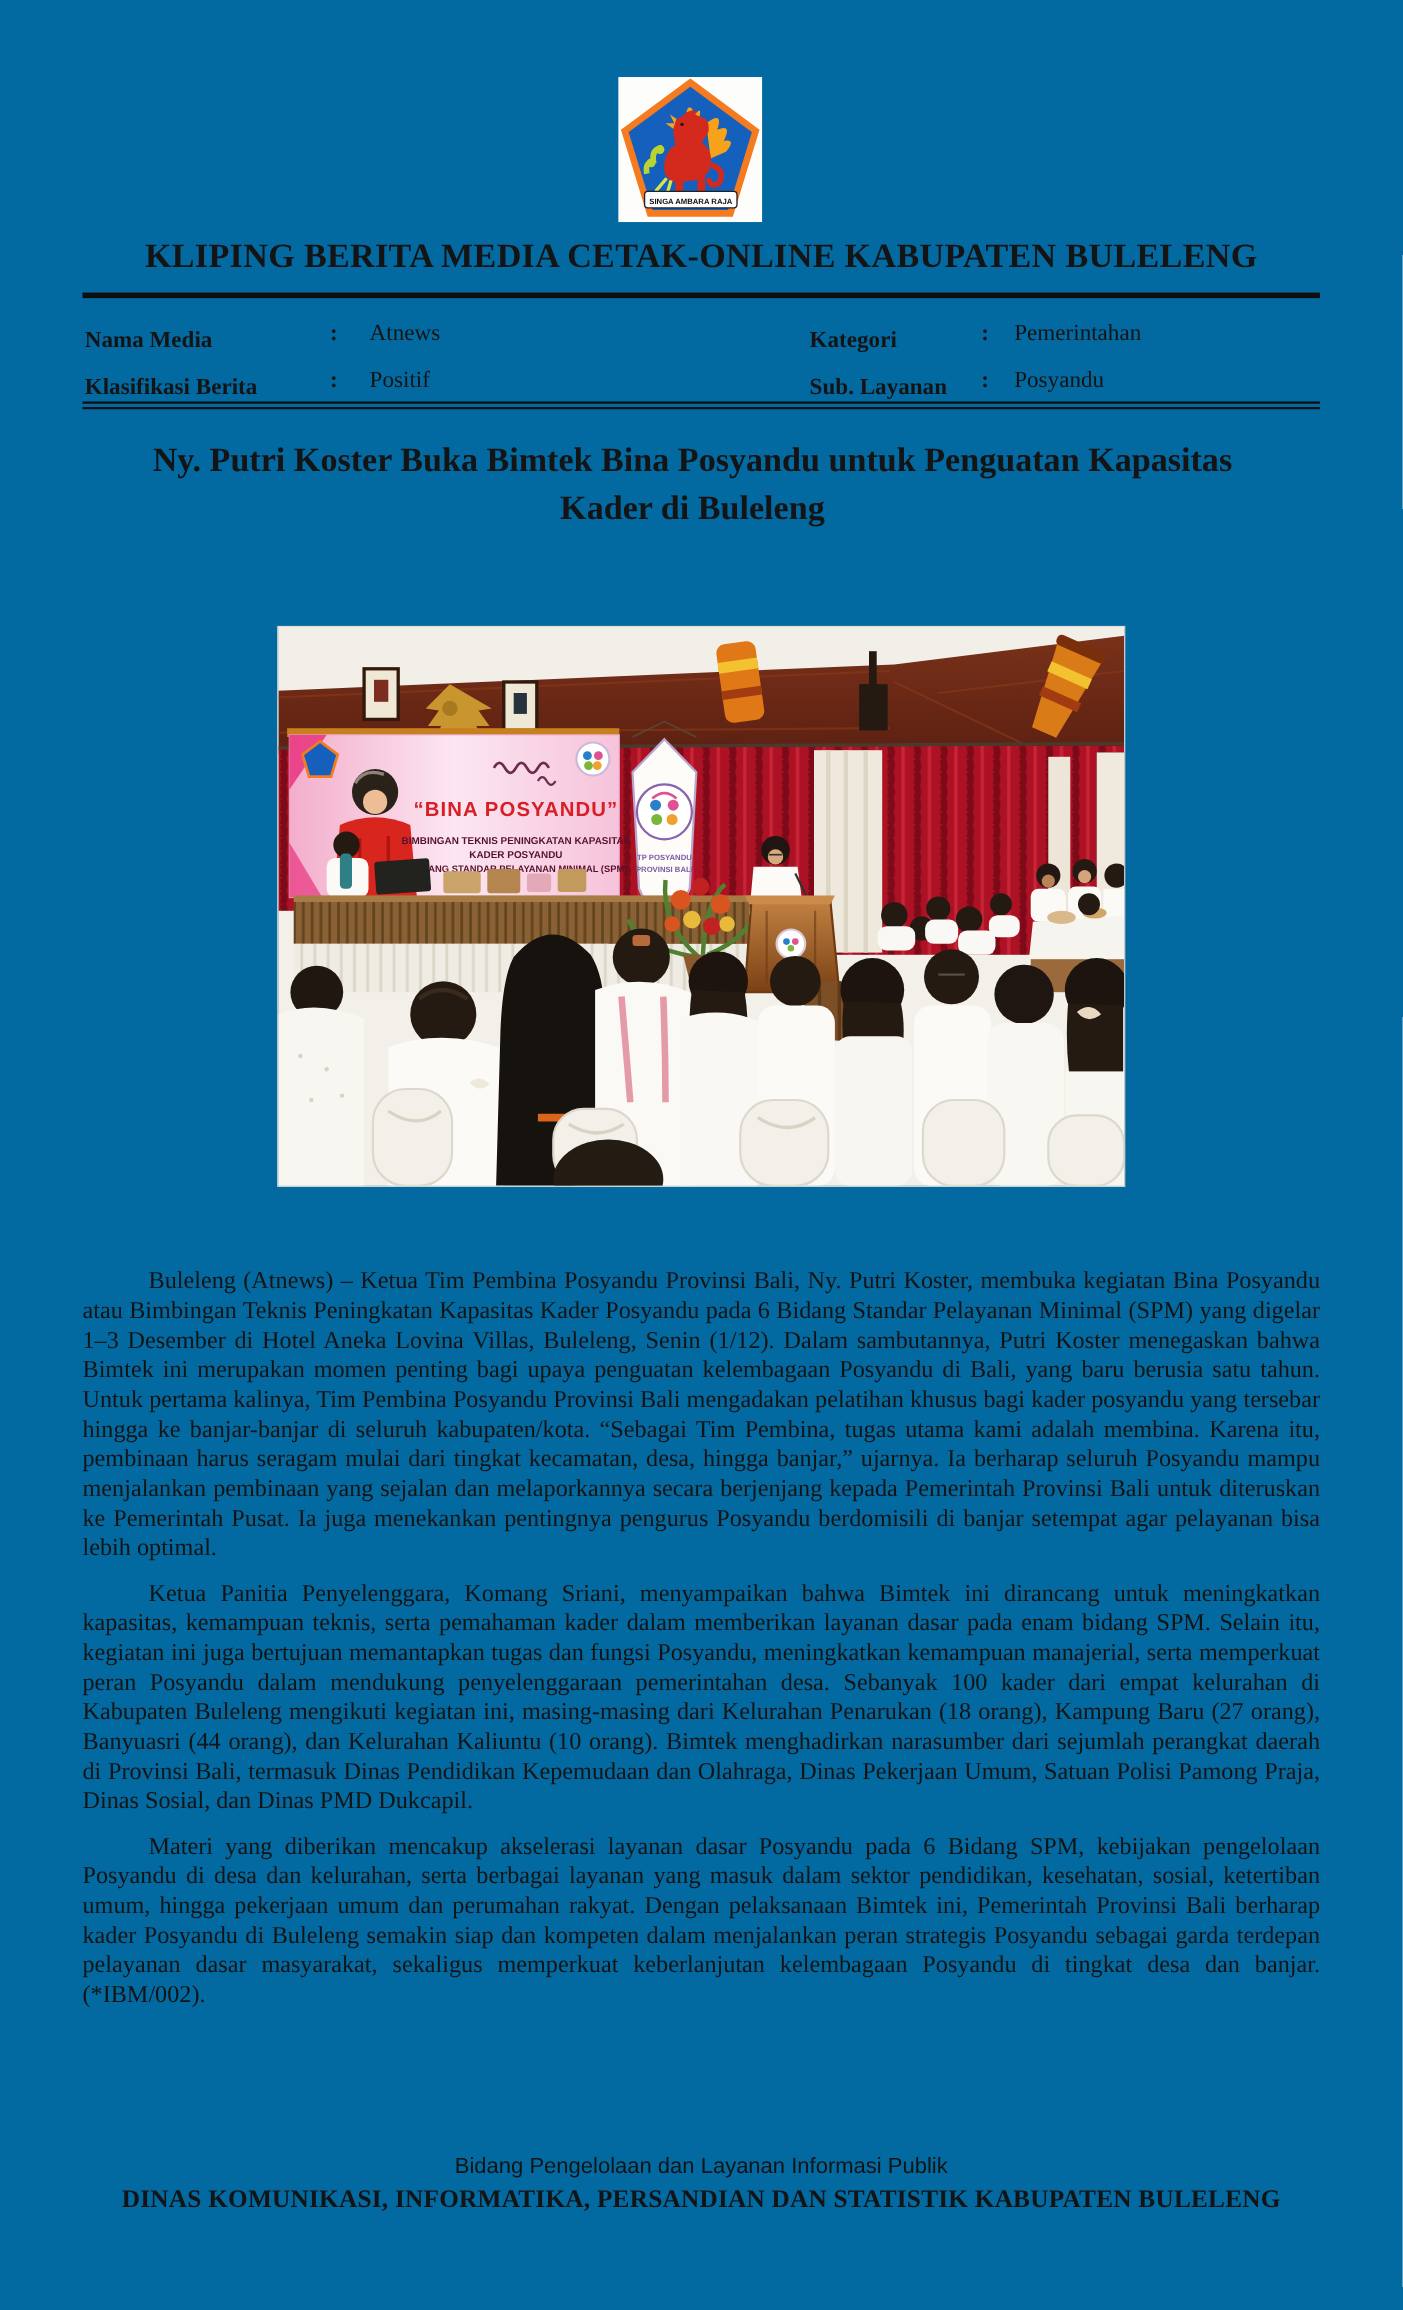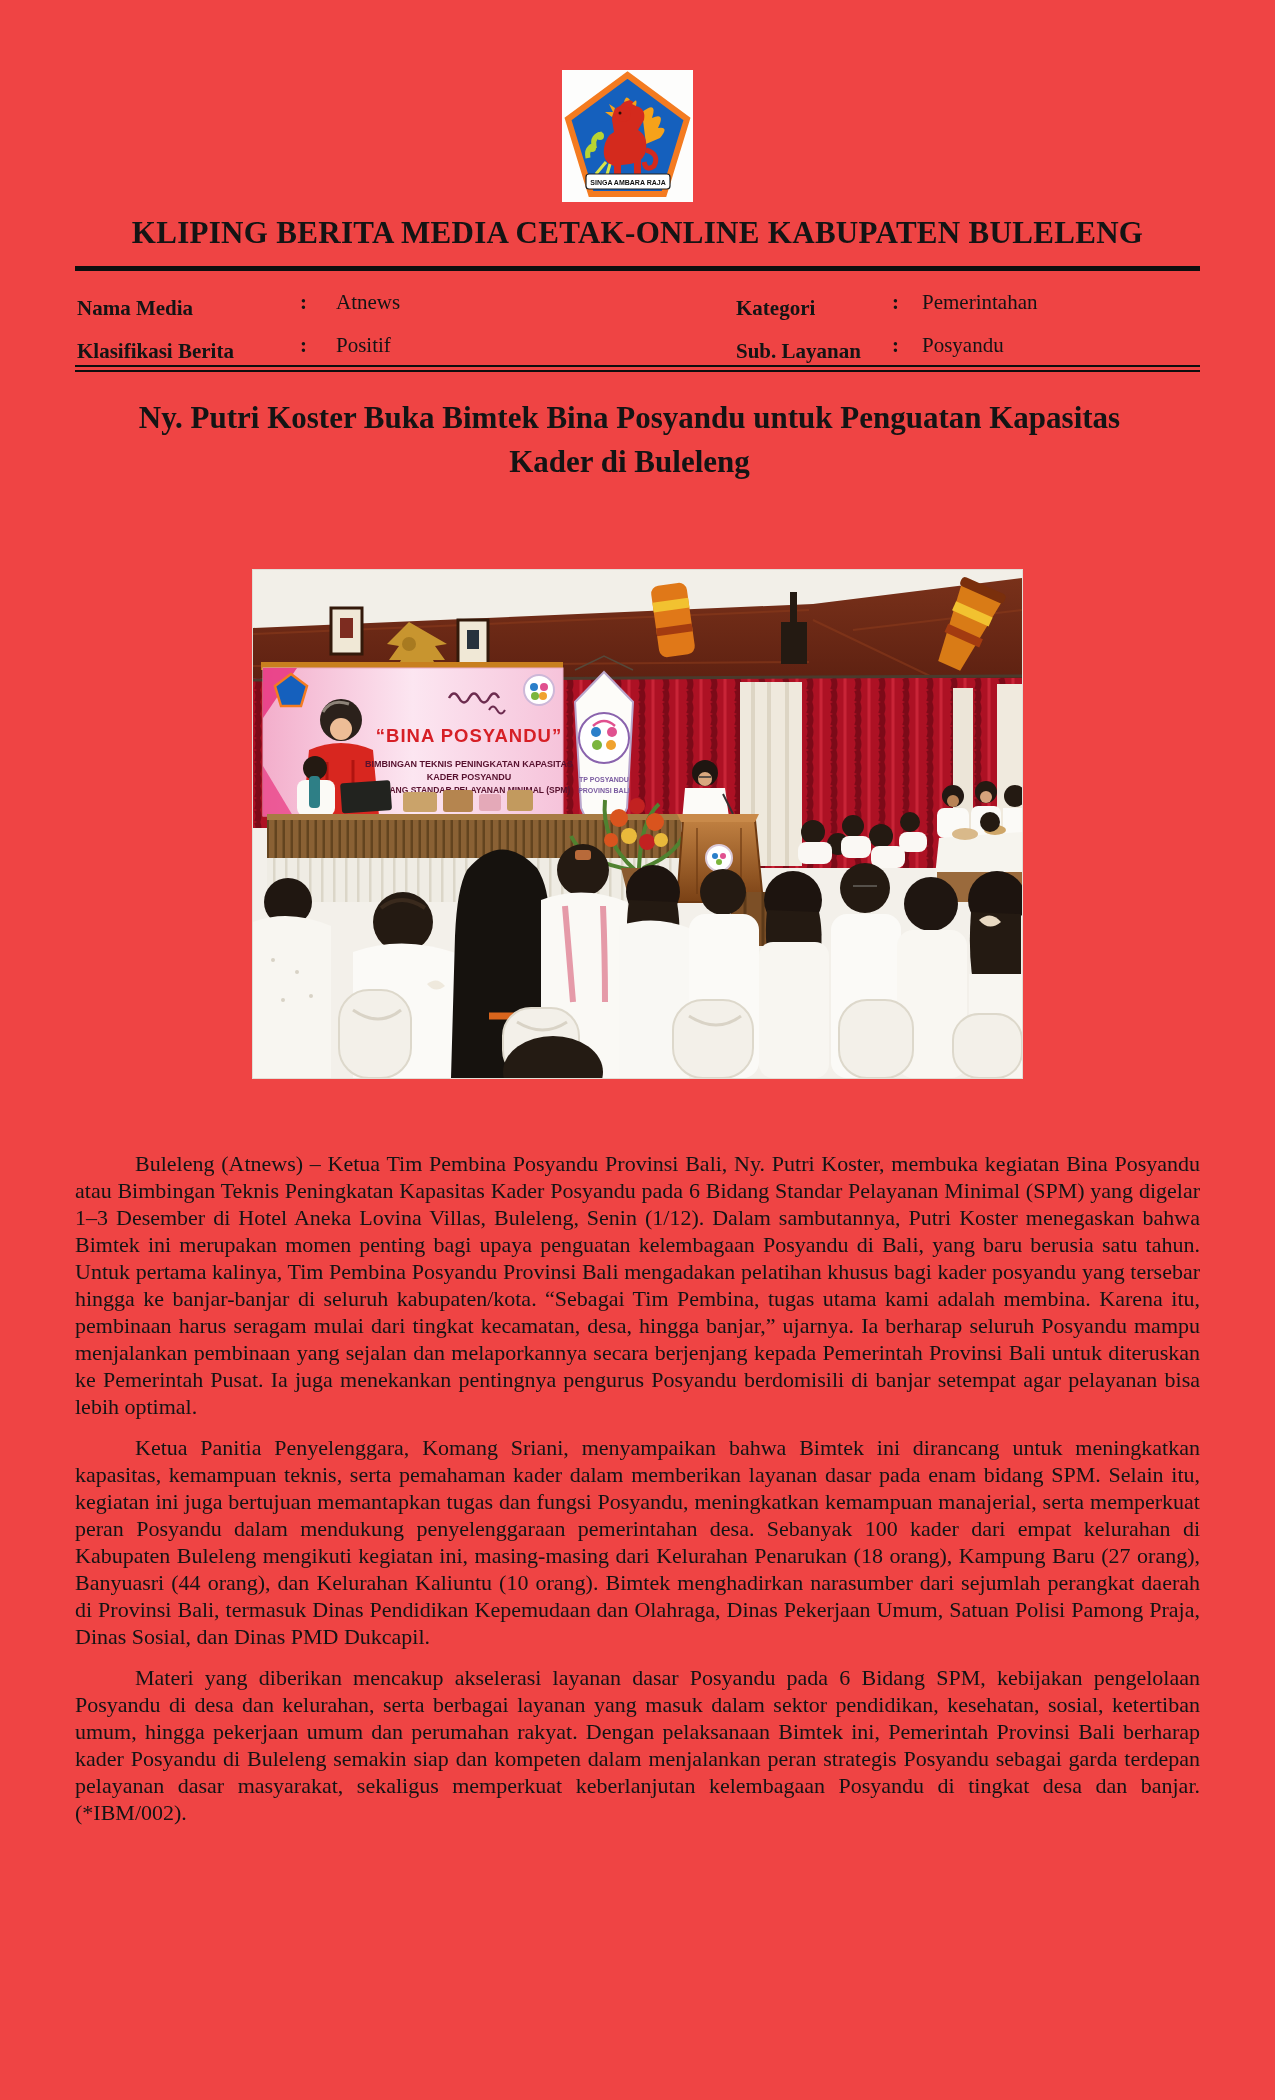--- a/index.html
+++ b/index.html
@@ -1,18 +1,18 @@
 <!DOCTYPE html>
 <html><head>
 <meta charset="utf-8">
 <style>
   html,body{margin:0;padding:0;}
   body{width:1275px;height:2100px;background:#ffffff;color:#141414;
        font-family:"Liberation Serif", serif;}
-  .page{position:relative;width:1275px;height:2100px;overflow:hidden;background:#ef4444;}
+  .page{position:relative;width:1275px;height:2100px;overflow:hidden;background:#0369a1;}
 
   .logo{position:absolute;left:562px;top:70px;width:131px;height:132px;}
 
   .doc-title{position:absolute;top:215px;left:0;right:0;text-align:center;
              font-size:31px;font-weight:bold;letter-spacing:0.3px;white-space:nowrap;}
 
   .rule-thick{position:absolute;top:266px;left:75px;width:1125px;height:5px;background:#0e0e0e;}
 
   .meta{position:absolute;top:281px;left:77px;width:1123px;display:grid;
         grid-template-columns:223px 36px 400px 156px 30px auto;
@@ -337,14 +337,18 @@
     </g>
   </svg>
 
   <div class="bodytext">
     <p>Buleleng (Atnews) – Ketua Tim Pembina Posyandu Provinsi Bali, Ny. Putri Koster, membuka kegiatan Bina Posyandu atau Bimbingan Teknis Peningkatan Kapasitas Kader Posyandu pada 6 Bidang Standar Pelayanan Minimal (SPM) yang digelar 1–3 Desember di Hotel Aneka Lovina Villas, Buleleng, Senin (1/12). Dalam sambutannya, Putri Koster menegaskan bahwa Bimtek ini merupakan momen penting bagi upaya penguatan kelembagaan Posyandu di Bali, yang baru berusia satu tahun. Untuk pertama kalinya, Tim Pembina Posyandu Provinsi Bali mengadakan pelatihan khusus bagi kader posyandu yang tersebar hingga ke banjar-banjar di seluruh kabupaten/kota. “Sebagai Tim Pembina, tugas utama kami adalah membina. Karena itu, pembinaan harus seragam mulai dari tingkat kecamatan, desa, hingga banjar,” ujarnya. Ia berharap seluruh Posyandu mampu menjalankan pembinaan yang sejalan dan melaporkannya secara berjenjang kepada Pemerintah Provinsi Bali untuk diteruskan ke Pemerintah Pusat. Ia juga menekankan pentingnya pengurus Posyandu berdomisili di banjar setempat agar pelayanan bisa lebih optimal.</p>
     <p>Ketua Panitia Penyelenggara, Komang Sriani, menyampaikan bahwa Bimtek ini dirancang untuk meningkatkan kapasitas, kemampuan teknis, serta pemahaman kader dalam memberikan layanan dasar pada enam bidang SPM. Selain itu, kegiatan ini juga bertujuan memantapkan tugas dan fungsi Posyandu, meningkatkan kemampuan manajerial, serta memperkuat peran Posyandu dalam mendukung penyelenggaraan pemerintahan desa. Sebanyak 100 kader dari empat kelurahan di Kabupaten Buleleng mengikuti kegiatan ini, masing-masing dari Kelurahan Penarukan (18 orang), Kampung Baru (27 orang), Banyuasri (44 orang), dan Kelurahan Kaliuntu (10 orang). Bimtek menghadirkan narasumber dari sejumlah perangkat daerah di Provinsi Bali, termasuk Dinas Pendidikan Kepemudaan dan Olahraga, Dinas Pekerjaan Umum, Satuan Polisi Pamong Praja, Dinas Sosial, dan Dinas PMD Dukcapil.</p>
     <p>Materi yang diberikan mencakup akselerasi layanan dasar Posyandu pada 6 Bidang SPM, kebijakan pengelolaan Posyandu di desa dan kelurahan, serta berbagai layanan yang masuk dalam sektor pendidikan, kesehatan, sosial, ketertiban umum, hingga pekerjaan umum dan perumahan rakyat. Dengan pelaksanaan Bimtek ini, Pemerintah Provinsi Bali berharap kader Posyandu di Buleleng semakin siap dan kompeten dalam menjalankan peran strategis Posyandu sebagai garda terdepan pelayanan dasar masyarakat, sekaligus memperkuat keberlanjutan kelembagaan Posyandu di tingkat desa dan banjar. (*IBM/002).</p>
   </div>
 
 
+  <div class="footer">
+    <div class="f1">Bidang Pengelolaan dan Layanan Informasi Publik</div>
+    <div class="f2">DINAS KOMUNIKASI, INFORMATIKA, PERSANDIAN DAN STATISTIK KABUPATEN BULELENG</div>
+  </div>
 
 </div>
 
 </body></html>

